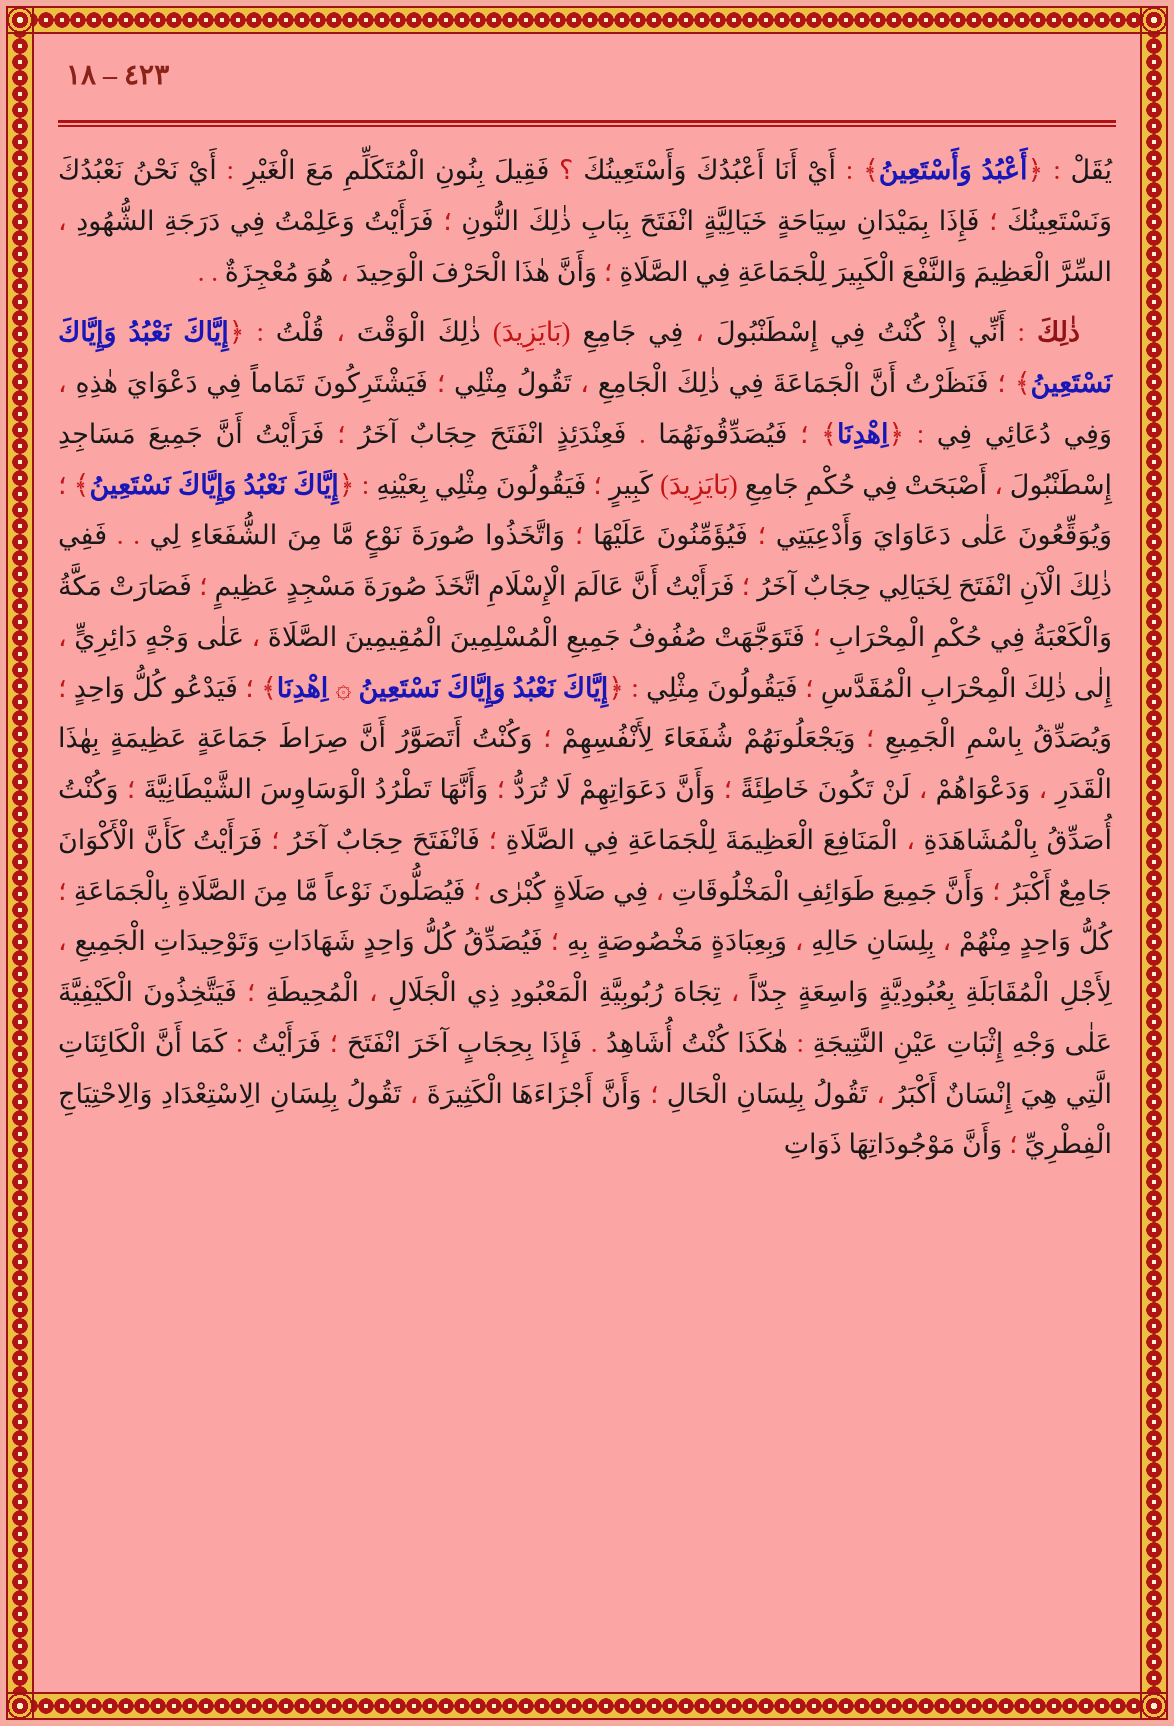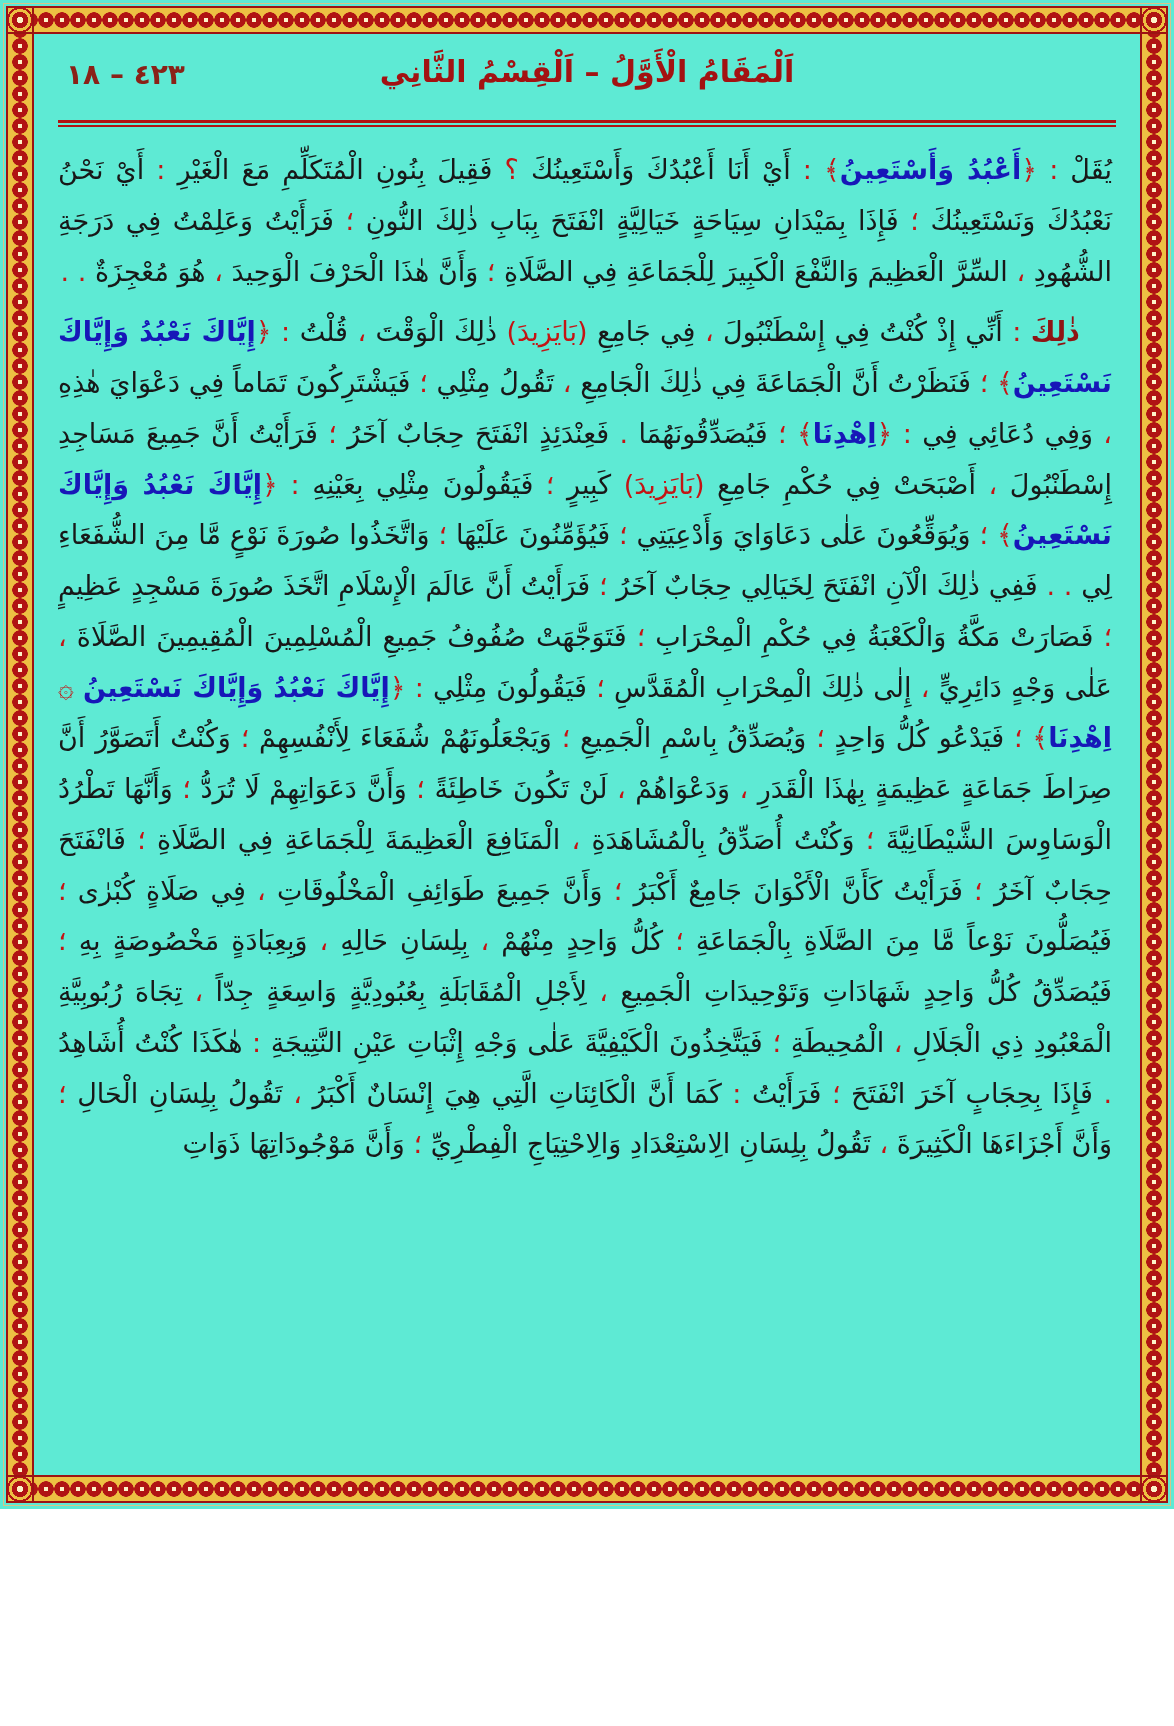--- a/index.html
+++ b/index.html
@@ -5,23 +5,24 @@
   * { margin: 0; padding: 0; box-sizing: border-box; }
 
   html, body {
     background: #ffffff;
     font-family: "DejaVu Sans", sans-serif;
   }
 
   .sheet {
     position: relative;
     width: 1174px;
-    height: 1509px;
-    background: #5eead4;
+    height: 1726px;
+    background: #fca5a5;
     overflow: hidden;
+    font-family: Liberation Serif, serif;
   }
 
   
   .band { position: absolute; background-color: #edc043; }
 
   .band.h {
     left: 6px; right: 6px; height: 28px;
     border-top: 2px solid #9c1313;
     border-bottom: 2px solid #9c1313;
     background-image:
@@ -123,21 +124,20 @@
   <div class="band v right"></div>
   <div class="corner tl"></div>
   <div class="corner tr"></div>
   <div class="corner bl"></div>
   <div class="corner br"></div>
 
   <div class="content">
 
     <div class="header">
       <span class="pagenum">٤٢٣ – ١٨</span>
-      <div class="title">اَلْمَقَامُ الْأَوَّلُ – اَلْقِسْمُ الثَّانِي</div>
     </div>
 
     <div class="header-rule"></div>
 
     <div class="body">
       <p class="para"><span class="c-k"><span>يُقَلْ </span><span class="c-r">:</span><span> </span></span><span class="c-r">﴿</span><span class="c-b">أَعْبُدُ وَأَسْتَعِينُ</span><span class="c-r">﴾</span><span class="c-k"><span> </span><span class="c-r">:</span><span> أَيْ أَنَا أَعْبُدُكَ وَأَسْتَعِينُكَ </span><span class="c-r">؟</span><span> فَقِيلَ بِنُونِ الْمُتَكَلِّمِ مَعَ الْغَيْرِ </span><span class="c-r">:</span><span> أَيْ نَحْنُ نَعْبُدُكَ وَنَسْتَعِينُكَ </span><span class="c-r">؛</span><span> فَإِذَا بِمَيْدَانِ سِيَاحَةٍ خَيَالِيَّةٍ انْفَتَحَ بِبَابِ ذٰلِكَ النُّونِ </span><span class="c-r">؛</span><span> فَرَأَيْتُ وَعَلِمْتُ فِي دَرَجَةِ الشُّهُودِ </span><span class="c-r">،</span><span> السِّرَّ الْعَظِيمَ وَالنَّفْعَ الْكَبِيرَ لِلْجَمَاعَةِ فِي الصَّلَاةِ </span><span class="c-r">؛</span><span> وَأَنَّ هٰذَا الْحَرْفَ الْوَحِيدَ </span><span class="c-r">،</span><span> هُوَ مُعْجِزَةٌ </span><span class="c-r">.</span><span> </span><span class="c-r">.</span></span></p>
       <p class="para indent"><span class="c-m">ذٰلِكَ</span><span class="c-k"><span> </span><span class="c-r">:</span><span> أَنِّي إِذْ كُنْتُ فِي إِسْطَنْبُولَ </span><span class="c-r">،</span><span> فِي جَامِعِ </span></span><span class="c-r">(بَايَزِيدَ)</span><span class="c-k"><span> ذٰلِكَ الْوَقْتَ </span><span class="c-r">،</span><span> قُلْتُ </span><span class="c-r">:</span><span> </span></span><span class="c-r">﴿</span><span class="c-b">إِيَّاكَ نَعْبُدُ وَإِيَّاكَ نَسْتَعِينُ</span><span class="c-r">﴾</span><span class="c-k"><span> </span><span class="c-r">؛</span><span> فَنَظَرْتُ أَنَّ الْجَمَاعَةَ فِي ذٰلِكَ الْجَامِعِ </span><span class="c-r">،</span><span> تَقُولُ مِثْلِي </span><span class="c-r">؛</span><span> فَيَشْتَرِكُونَ تَمَاماً فِي دَعْوَايَ هٰذِهِ </span><span class="c-r">،</span><span> وَفِي دُعَائِي فِي </span><span class="c-r">:</span><span> </span></span><span class="c-r">﴿</span><span class="c-b">اِهْدِنَا</span><span class="c-r">﴾</span><span class="c-k"><span> </span><span class="c-r">؛</span><span> فَيُصَدِّقُونَهُمَا </span><span class="c-r">.</span><span> فَعِنْدَئِذٍ انْفَتَحَ حِجَابٌ آخَرُ </span><span class="c-r">؛</span><span> فَرَأَيْتُ أَنَّ جَمِيعَ مَسَاجِدِ إِسْطَنْبُولَ </span><span class="c-r">،</span><span> أَصْبَحَتْ فِي حُكْمِ جَامِعِ </span></span><span class="c-r">(بَايَزِيدَ)</span><span class="c-k"><span> كَبِيرٍ </span><span class="c-r">؛</span><span> فَيَقُولُونَ مِثْلِي بِعَيْنِهِ </span><span class="c-r">:</span><span> </span></span><span class="c-r">﴿</span><span class="c-b">إِيَّاكَ نَعْبُدُ وَإِيَّاكَ نَسْتَعِينُ</span><span class="c-r">﴾</span><span class="c-k"><span> </span><span class="c-r">؛</span><span> وَيُوَقِّعُونَ عَلٰى دَعَاوَايَ وَأَدْعِيَتِي </span><span class="c-r">؛</span><span> فَيُؤَمِّنُونَ عَلَيْهَا </span><span class="c-r">؛</span><span> وَاتَّخَذُوا صُورَةَ نَوْعٍ مَّا مِنَ الشُّفَعَاءِ لِي </span><span class="c-r">.</span><span> </span><span class="c-r">.</span><span> فَفِي ذٰلِكَ الْآنِ انْفَتَحَ لِخَيَالِي حِجَابٌ آخَرُ </span><span class="c-r">؛</span><span> فَرَأَيْتُ أَنَّ عَالَمَ الْإِسْلَامِ اتَّخَذَ صُورَةَ مَسْجِدٍ عَظِيمٍ </span><span class="c-r">؛</span><span> فَصَارَتْ مَكَّةُ وَالْكَعْبَةُ فِي حُكْمِ الْمِحْرَابِ </span><span class="c-r">؛</span><span> فَتَوَجَّهَتْ صُفُوفُ جَمِيعِ الْمُسْلِمِينَ الْمُقِيمِينَ الصَّلَاةَ </span><span class="c-r">،</span><span> عَلٰى وَجْهٍ دَائِرِيٍّ </span><span class="c-r">،</span><span> إِلٰى ذٰلِكَ الْمِحْرَابِ الْمُقَدَّسِ </span><span class="c-r">؛</span><span> فَيَقُولُونَ مِثْلِي </span><span class="c-r">:</span><span> </span></span><span class="c-r">﴿</span><span class="c-b">إِيَّاكَ نَعْبُدُ وَإِيَّاكَ نَسْتَعِينُ</span><span class="c-r"> ۞ </span><span class="c-b">اِهْدِنَا</span><span class="c-r">﴾</span><span class="c-k"><span> </span><span class="c-r">؛</span><span> فَيَدْعُو كُلُّ وَاحِدٍ </span><span class="c-r">؛</span><span> وَيُصَدِّقُ بِاسْمِ الْجَمِيعِ </span><span class="c-r">؛</span><span> وَيَجْعَلُونَهُمْ شُفَعَاءَ لِأَنْفُسِهِمْ </span><span class="c-r">؛</span><span> وَكُنْتُ أَتَصَوَّرُ أَنَّ صِرَاطَ جَمَاعَةٍ عَظِيمَةٍ بِهٰذَا الْقَدَرِ </span><span class="c-r">،</span><span> وَدَعْوَاهُمْ </span><span class="c-r">،</span><span> لَنْ تَكُونَ خَاطِئَةً </span><span class="c-r">؛</span><span> وَأَنَّ دَعَوَاتِهِمْ لَا تُرَدُّ </span><span class="c-r">؛</span><span> وَأَنَّهَا تَطْرُدُ الْوَسَاوِسَ الشَّيْطَانِيَّةَ </span><span class="c-r">؛</span><span> وَكُنْتُ أُصَدِّقُ بِالْمُشَاهَدَةِ </span><span class="c-r">،</span><span> الْمَنَافِعَ الْعَظِيمَةَ لِلْجَمَاعَةِ فِي الصَّلَاةِ </span><span class="c-r">؛</span><span> فَانْفَتَحَ حِجَابٌ آخَرُ </span><span class="c-r">؛</span><span> فَرَأَيْتُ كَأَنَّ الْأَكْوَانَ جَامِعٌ أَكْبَرُ </span><span class="c-r">؛</span><span> وَأَنَّ جَمِيعَ طَوَائِفِ الْمَخْلُوقَاتِ </span><span class="c-r">،</span><span> فِي صَلَاةٍ كُبْرٰى </span><span class="c-r">؛</span><span> فَيُصَلُّونَ نَوْعاً مَّا مِنَ الصَّلَاةِ بِالْجَمَاعَةِ </span><span class="c-r">؛</span><span> كُلُّ وَاحِدٍ مِنْهُمْ </span><span class="c-r">،</span><span> بِلِسَانِ حَالِهِ </span><span class="c-r">،</span><span> وَبِعِبَادَةٍ مَخْصُوصَةٍ بِهِ </span><span class="c-r">؛</span><span> فَيُصَدِّقُ كُلُّ وَاحِدٍ شَهَادَاتِ وَتَوْحِيدَاتِ الْجَمِيعِ </span><span class="c-r">،</span><span> لِأَجْلِ الْمُقَابَلَةِ بِعُبُودِيَّةٍ وَاسِعَةٍ جِدّاً </span><span class="c-r">،</span><span> تِجَاهَ رُبُوبِيَّةِ الْمَعْبُودِ ذِي الْجَلَالِ </span><span class="c-r">،</span><span> الْمُحِيطَةِ </span><span class="c-r">؛</span><span> فَيَتَّخِذُونَ الْكَيْفِيَّةَ عَلٰى وَجْهِ إِثْبَاتِ عَيْنِ النَّتِيجَةِ </span><span class="c-r">:</span><span> هٰكَذَا كُنْتُ أُشَاهِدُ </span><span class="c-r">.</span><span> فَإِذَا بِحِجَابٍ آخَرَ انْفَتَحَ </span><span class="c-r">؛</span><span> فَرَأَيْتُ </span><span class="c-r">:</span><span> كَمَا أَنَّ الْكَائِنَاتِ الَّتِي هِيَ إِنْسَانٌ أَكْبَرُ </span><span class="c-r">،</span><span> تَقُولُ بِلِسَانِ الْحَالِ </span><span class="c-r">؛</span><span> وَأَنَّ أَجْزَاءَهَا الْكَثِيرَةَ </span><span class="c-r">،</span><span> تَقُولُ بِلِسَانِ الِاسْتِعْدَادِ وَالِاحْتِيَاجِ الْفِطْرِيِّ </span><span class="c-r">؛</span><span> وَأَنَّ مَوْجُودَاتِهَا ذَوَاتِ</span></span></p>
     </div>
 
   </div>

